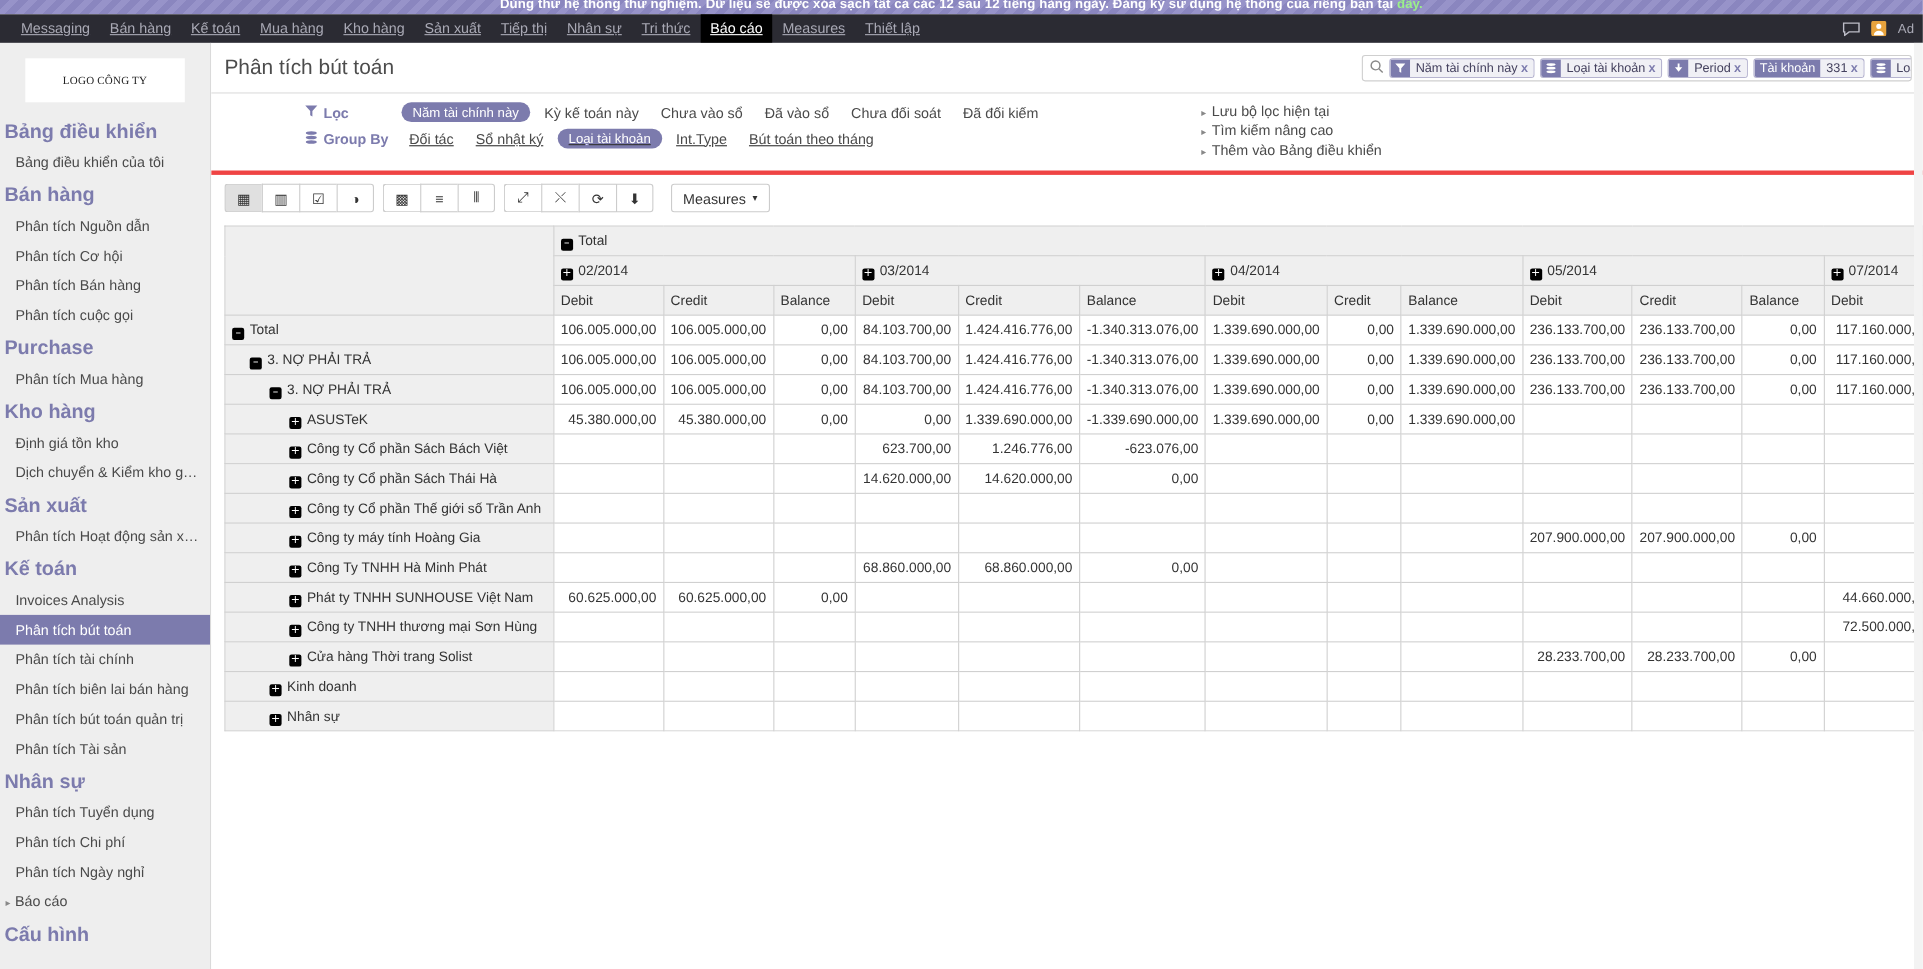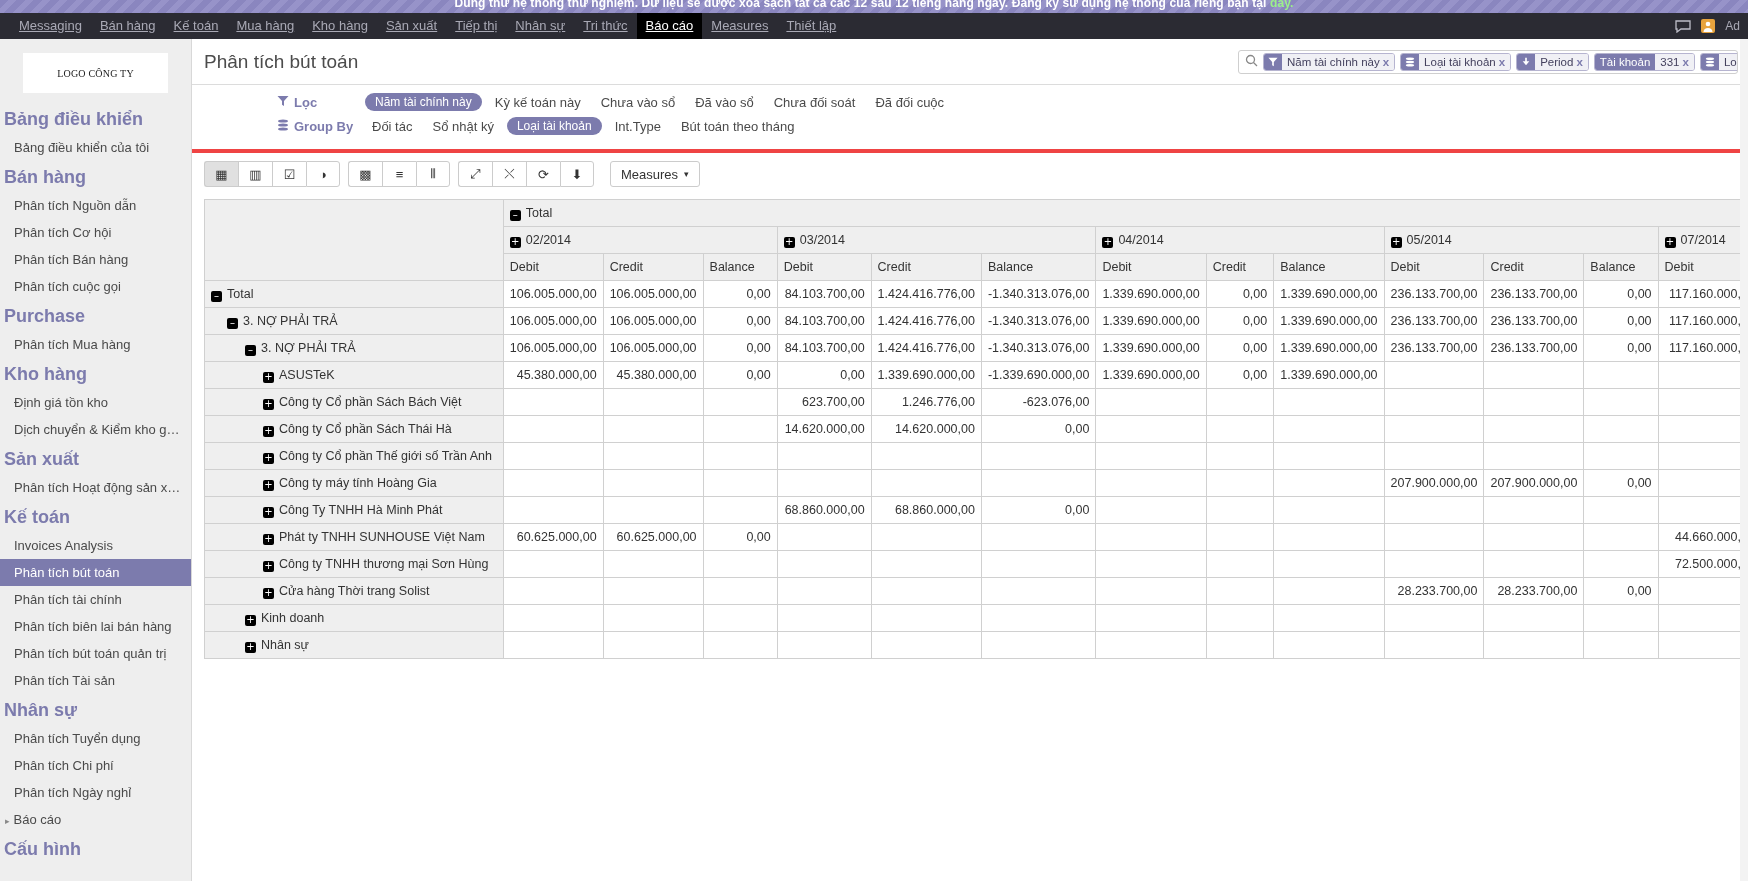--- a/index.html
+++ b/index.html
@@ -311,43 +311,48 @@
               </svg>
           </span>
           <span>Lọc</span>
         </div>
         <div id="filter-opts" style="display:flex;align-items:center;">
             <div class="fp-opt sel">Năm tài chính này</div>
             <div class="fp-opt">Kỳ kế toán này</div>
             <div class="fp-opt">Chưa vào sổ</div>
             <div class="fp-opt">Đã vào sổ</div>
             <div class="fp-opt">Chưa đối soát</div>
-            <div class="fp-opt">Đã đối cuộc</div>
+            <div class="fp-opt">Đã đối kiếm</div>
           </div>
       </div>
       <div class="fp-row">
         <div class="fp-label">
           <span>
             <svg width="12" height="12" viewBox="0 0 12 12">
                 <ellipse cx="6" cy="2" rx="5" ry="1.6" fill="#7c7bad"></ellipse>
                 <ellipse cx="6" cy="6" rx="5" ry="1.6" fill="#7c7bad"></ellipse>
                 <ellipse cx="6" cy="10" rx="5" ry="1.6" fill="#7c7bad"></ellipse>
               </svg>
           </span>
           <span>Group By</span>
         </div>
-        <div id="groupby-opts" style="display:flex;align-items:center;">
+        <div id="groupby-opts" style="display:flex;align-items:center;text-decoration:underline;">
             <div class="fp-opt">Đối tác</div>
             <div class="fp-opt">Sổ nhật ký</div>
             <div class="fp-opt sel">Loại tài khoản</div>
             <div class="fp-opt">Int.Type</div>
             <div class="fp-opt">Bút toán theo tháng</div>
           </div>
       </div>
     </div>
+    <div class="fp-col-right" id="fp-links">
+        <div class="fp-link">Lưu bộ lọc hiện tại</div>
+        <div class="fp-link">Tìm kiếm nâng cao</div>
+        <div class="fp-link">Thêm vào Bảng điều khiển</div>
+      </div>
   </div>
 
   <div class="toolbar">
     <div id="tb-groups" style="display:flex;gap:8px;">
         <div class="btn-group">
           <div class="tb on">▦</div>
           <div class="tb">▥</div>
           <div class="tb">☑</div>
           <div class="tb">◑</div>
         </div>

